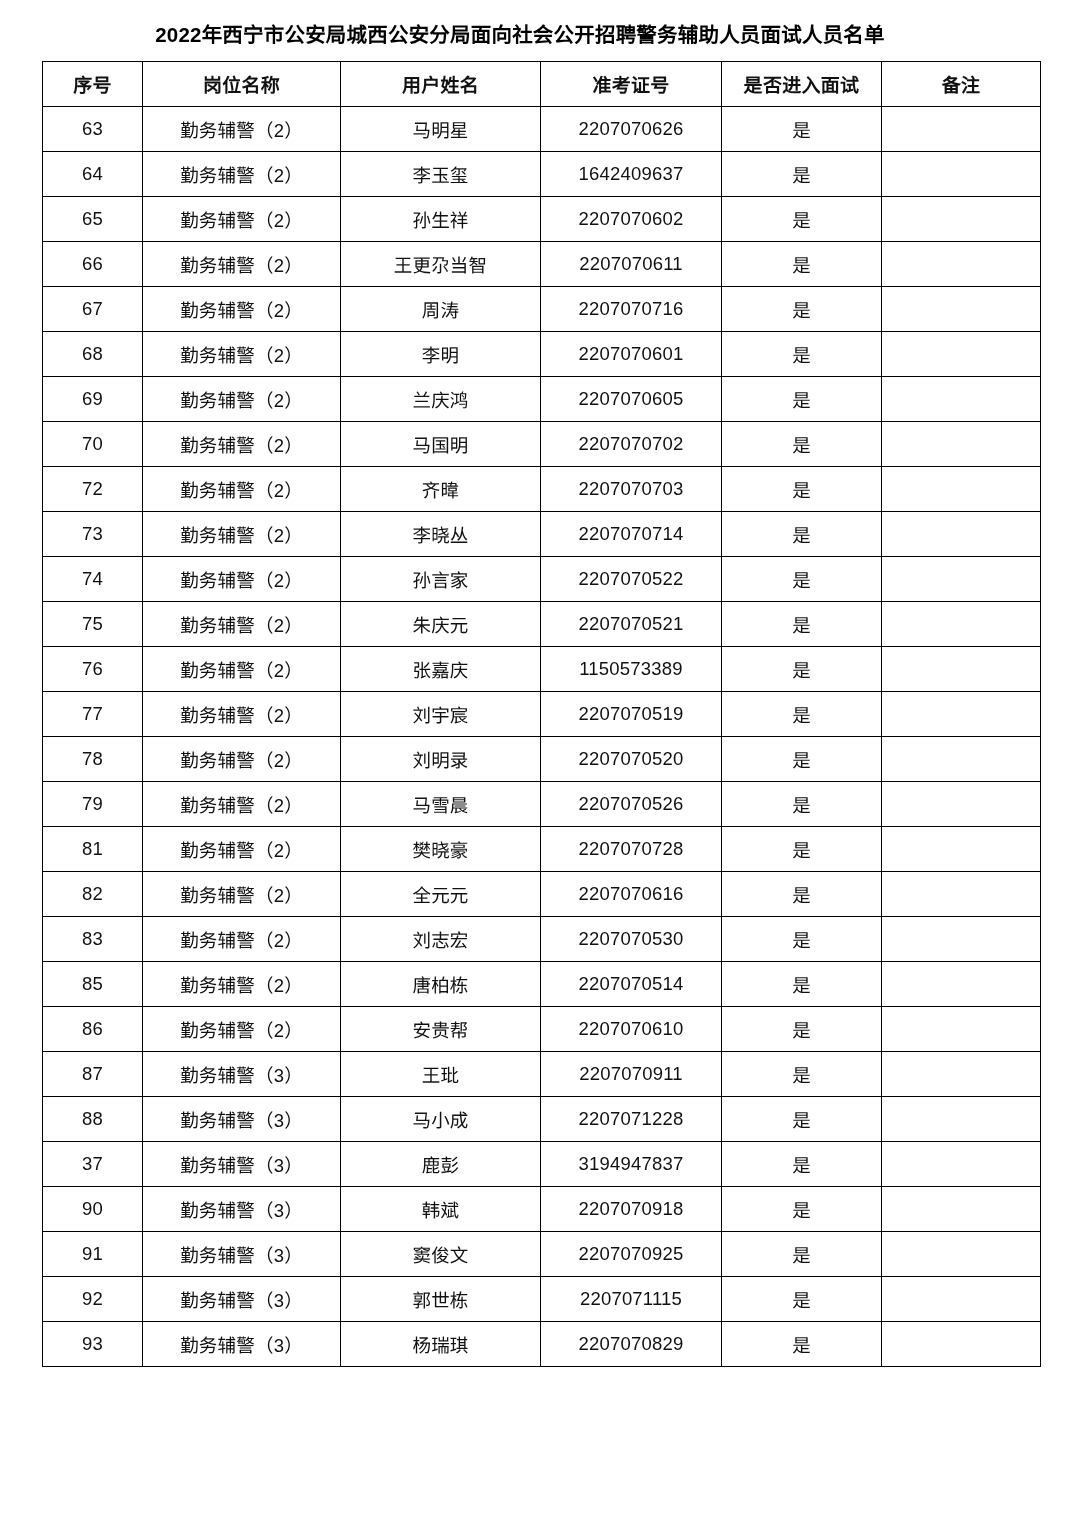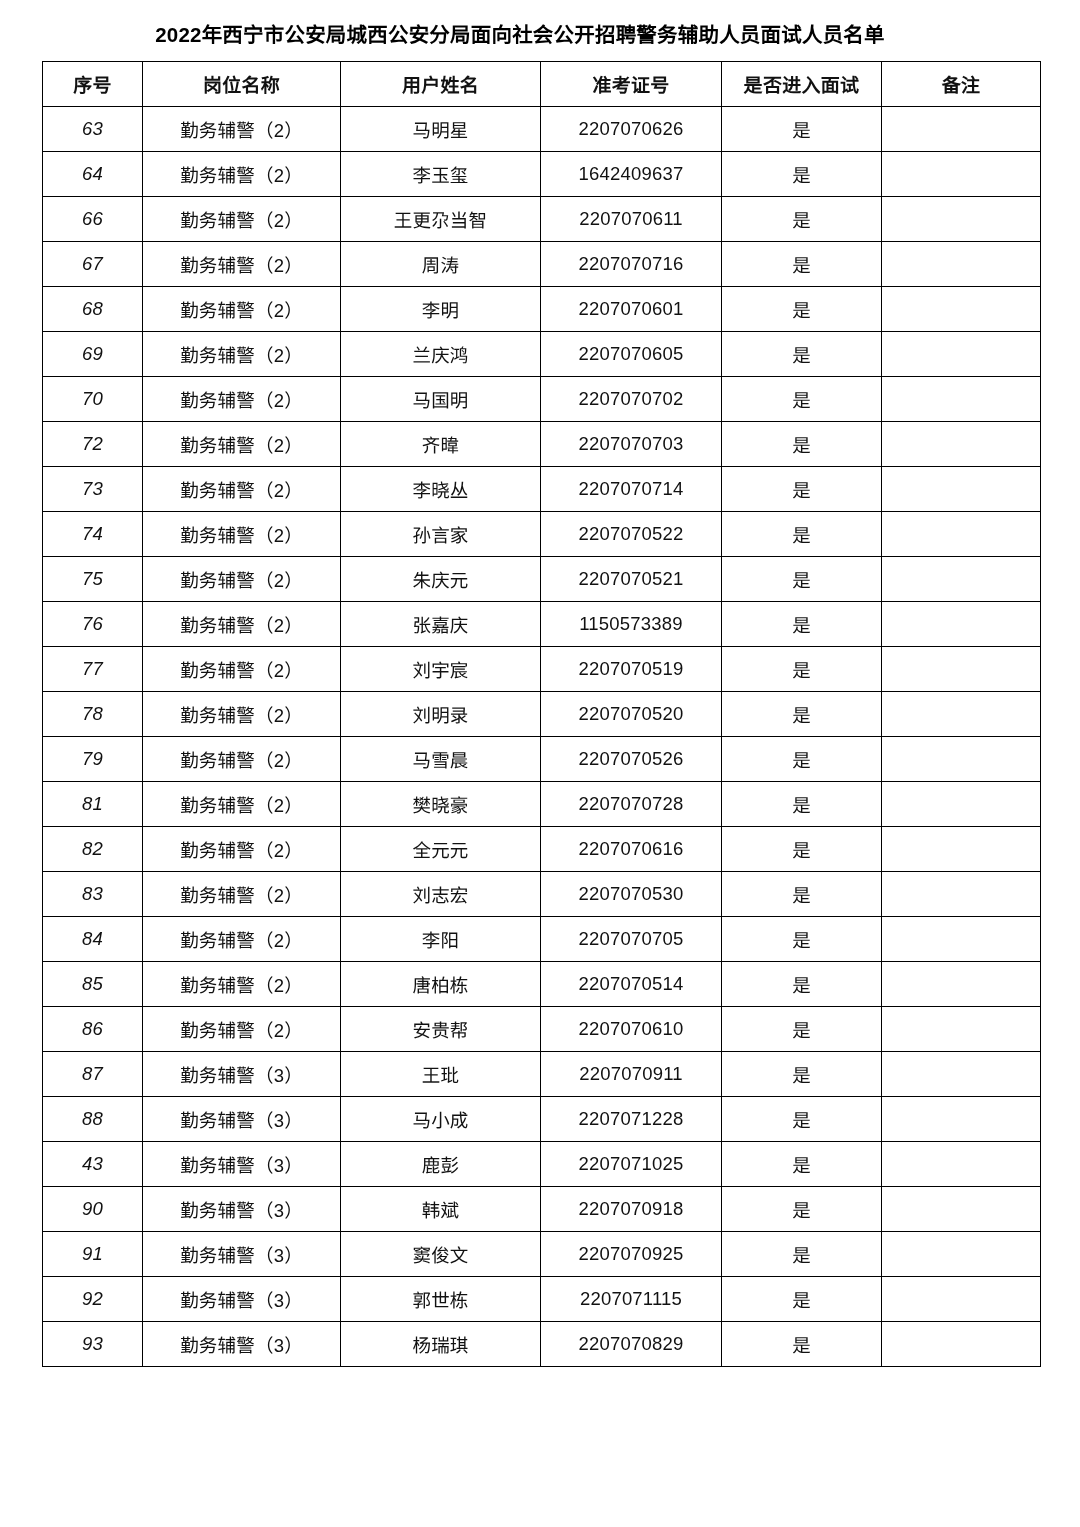--- a/index.html
+++ b/index.html
@@ -64,21 +64,21 @@
     font-size: 19px;
     font-weight: bold;
     height: 45px;
     letter-spacing: 0.3px;
   }
   table.roster tbody td {
     font-size: 18.5px;
     font-weight: normal;
     letter-spacing: 0.2px;
   }
-  td.cell-seq    { font-size: 18.5px; font-style: italic; }
+  td.cell-seq    { font-size: 18.5px; }
   td.cell-post   { letter-spacing: 0.6px; }
   td.cell-name   { letter-spacing: 1.2px; margin-left: 24px; }
   td.cell-ticket { letter-spacing: 0.4px; }
   td.cell-inter  { letter-spacing: 0.4px; }
   td.cell-remark { }
 </style>
 </head>
 <body>
 
 <div class="page">
@@ -116,20 +116,28 @@
           </tr>
           <tr>
             <td class="cell-seq">64</td>
             <td class="cell-post">勤务辅警（2）</td>
             <td class="cell-name">李玉玺</td>
             <td class="cell-ticket">1642409637</td>
             <td class="cell-inter">是</td>
             <td class="cell-remark"></td>
           </tr>
           <tr>
+            <td class="cell-seq">65</td>
+            <td class="cell-post">勤务辅警（2）</td>
+            <td class="cell-name">孙生祥</td>
+            <td class="cell-ticket">2207070602</td>
+            <td class="cell-inter">是</td>
+            <td class="cell-remark"></td>
+          </tr>
+          <tr>
             <td class="cell-seq">66</td>
             <td class="cell-post">勤务辅警（2）</td>
             <td class="cell-name">王更尕当智</td>
             <td class="cell-ticket">2207070611</td>
             <td class="cell-inter">是</td>
             <td class="cell-remark"></td>
           </tr>
           <tr>
             <td class="cell-seq">67</td>
             <td class="cell-post">勤务辅警（2）</td>
@@ -244,28 +252,20 @@
           </tr>
           <tr>
             <td class="cell-seq">83</td>
             <td class="cell-post">勤务辅警（2）</td>
             <td class="cell-name">刘志宏</td>
             <td class="cell-ticket">2207070530</td>
             <td class="cell-inter">是</td>
             <td class="cell-remark"></td>
           </tr>
           <tr>
-            <td class="cell-seq">84</td>
-            <td class="cell-post">勤务辅警（2）</td>
-            <td class="cell-name">李阳</td>
-            <td class="cell-ticket">2207070705</td>
-            <td class="cell-inter">是</td>
-            <td class="cell-remark"></td>
-          </tr>
-          <tr>
             <td class="cell-seq">85</td>
             <td class="cell-post">勤务辅警（2）</td>
             <td class="cell-name">唐柏栋</td>
             <td class="cell-ticket">2207070514</td>
             <td class="cell-inter">是</td>
             <td class="cell-remark"></td>
           </tr>
           <tr>
             <td class="cell-seq">86</td>
             <td class="cell-post">勤务辅警（2）</td>
@@ -284,24 +284,24 @@
           </tr>
           <tr>
             <td class="cell-seq">88</td>
             <td class="cell-post">勤务辅警（3）</td>
             <td class="cell-name">马小成</td>
             <td class="cell-ticket">2207071228</td>
             <td class="cell-inter">是</td>
             <td class="cell-remark"></td>
           </tr>
           <tr>
-            <td class="cell-seq">43</td>
+            <td class="cell-seq">37</td>
             <td class="cell-post">勤务辅警（3）</td>
             <td class="cell-name">鹿彭</td>
-            <td class="cell-ticket">2207071025</td>
+            <td class="cell-ticket">3194947837</td>
             <td class="cell-inter">是</td>
             <td class="cell-remark"></td>
           </tr>
           <tr>
             <td class="cell-seq">90</td>
             <td class="cell-post">勤务辅警（3）</td>
             <td class="cell-name">韩斌</td>
             <td class="cell-ticket">2207070918</td>
             <td class="cell-inter">是</td>
             <td class="cell-remark"></td>

